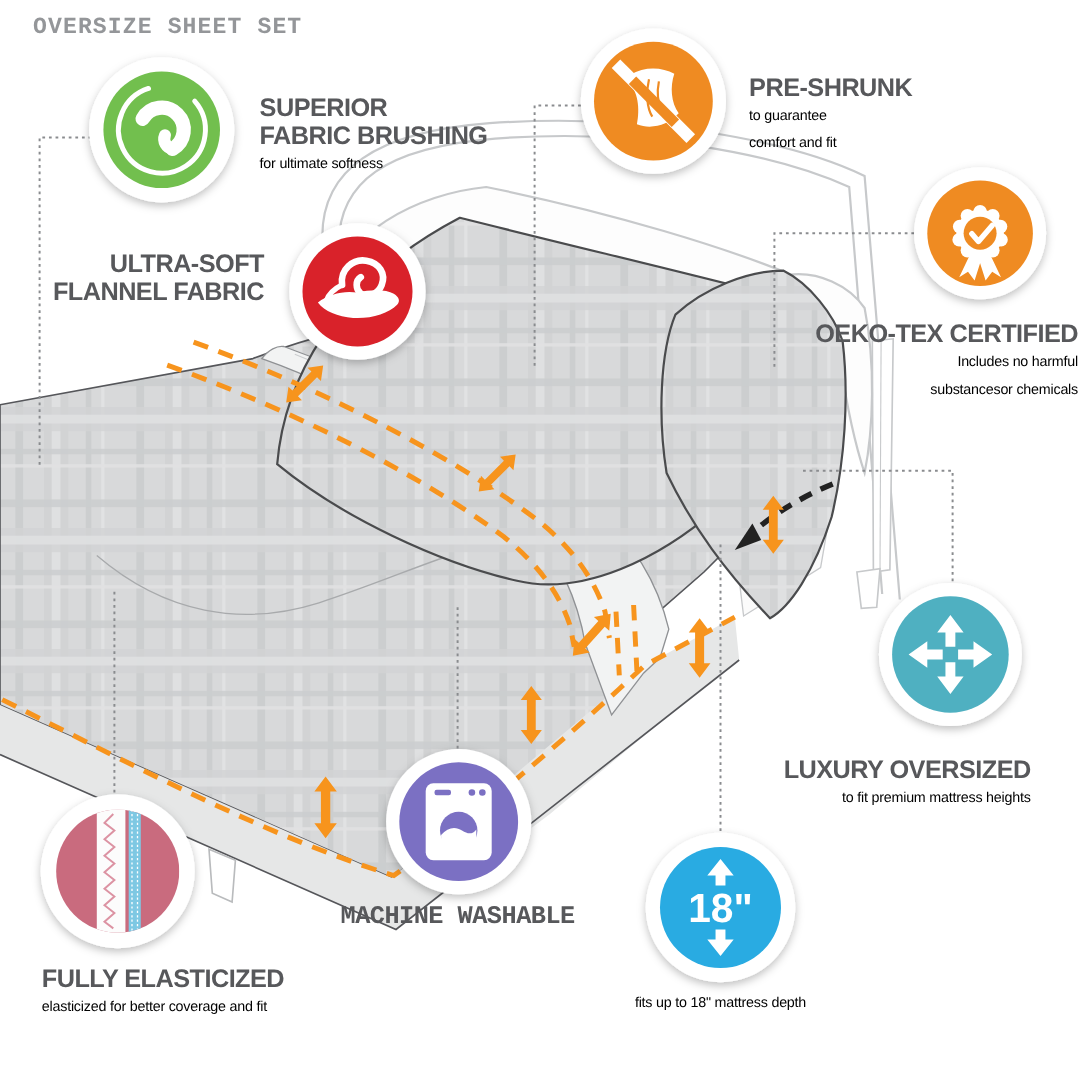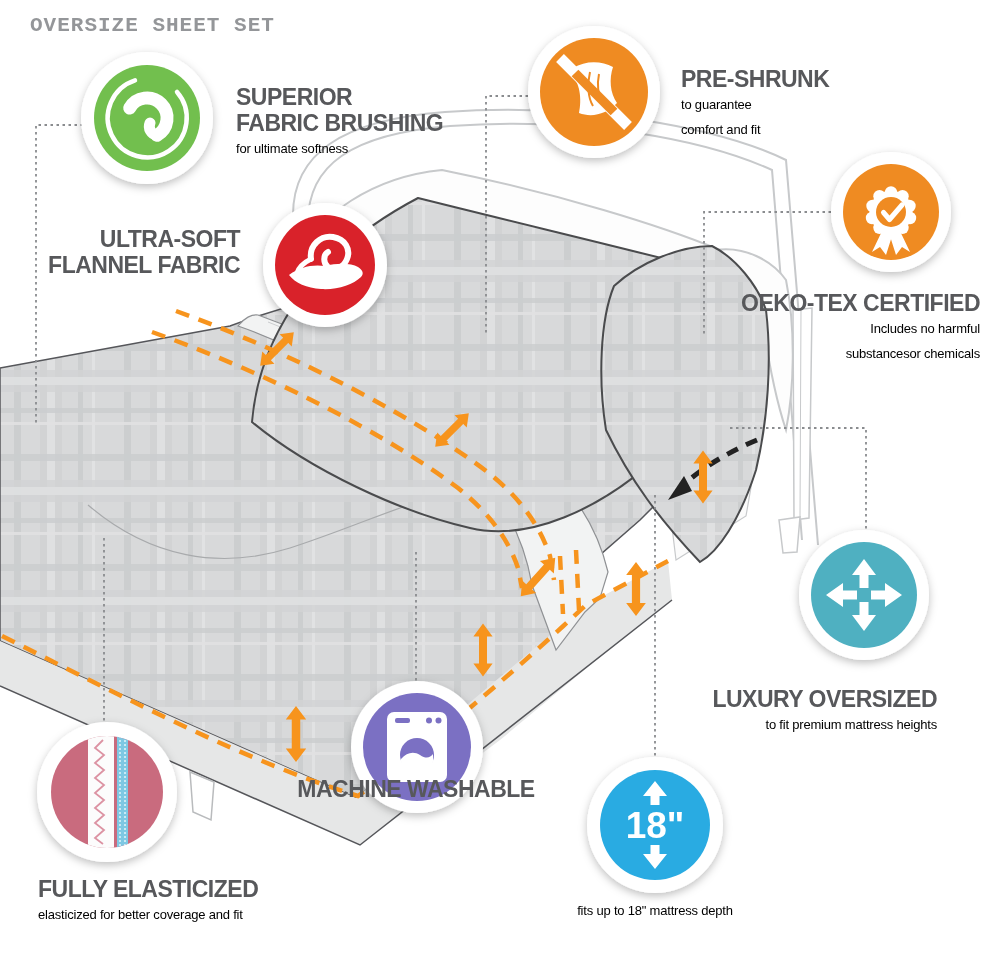--- a/index.html
+++ b/index.html
@@ -242,21 +242,21 @@
   <div class="fh">OEKO-TEX CERTIFIED</div>
   <div class="fs">Includes no harmful</div>
   <div class="fs">substancesor chemicals</div>
 </div>
 
 <div class="ftext ra" style="left:617px;top:674px;width:320px;margin-top:12px;">
   <div class="fh">LUXURY OVERSIZED</div>
   <div class="fs">to fit premium mattress heights</div>
 </div>
 
-<div class="ftext ca" style="left:256px;top:776px;width:320px;">
+<div class="ftext ca" style="left:256px;top:820px;width:320px;font-family:Liberation Mono, monospace;">
   <div class="fh">MACHINE WASHABLE</div>
 </div>
 
 <div class="ftext ca" style="left:495px;top:898px;width:320px;">
   <div class="fs">fits up to 18" mattress depth</div>
 </div>
 
 <div class="ftext" style="left:38px;top:876px;">
   <div class="fh">FULLY ELASTICIZED</div>
   <div class="fs">elasticized for better coverage and fit</div>

